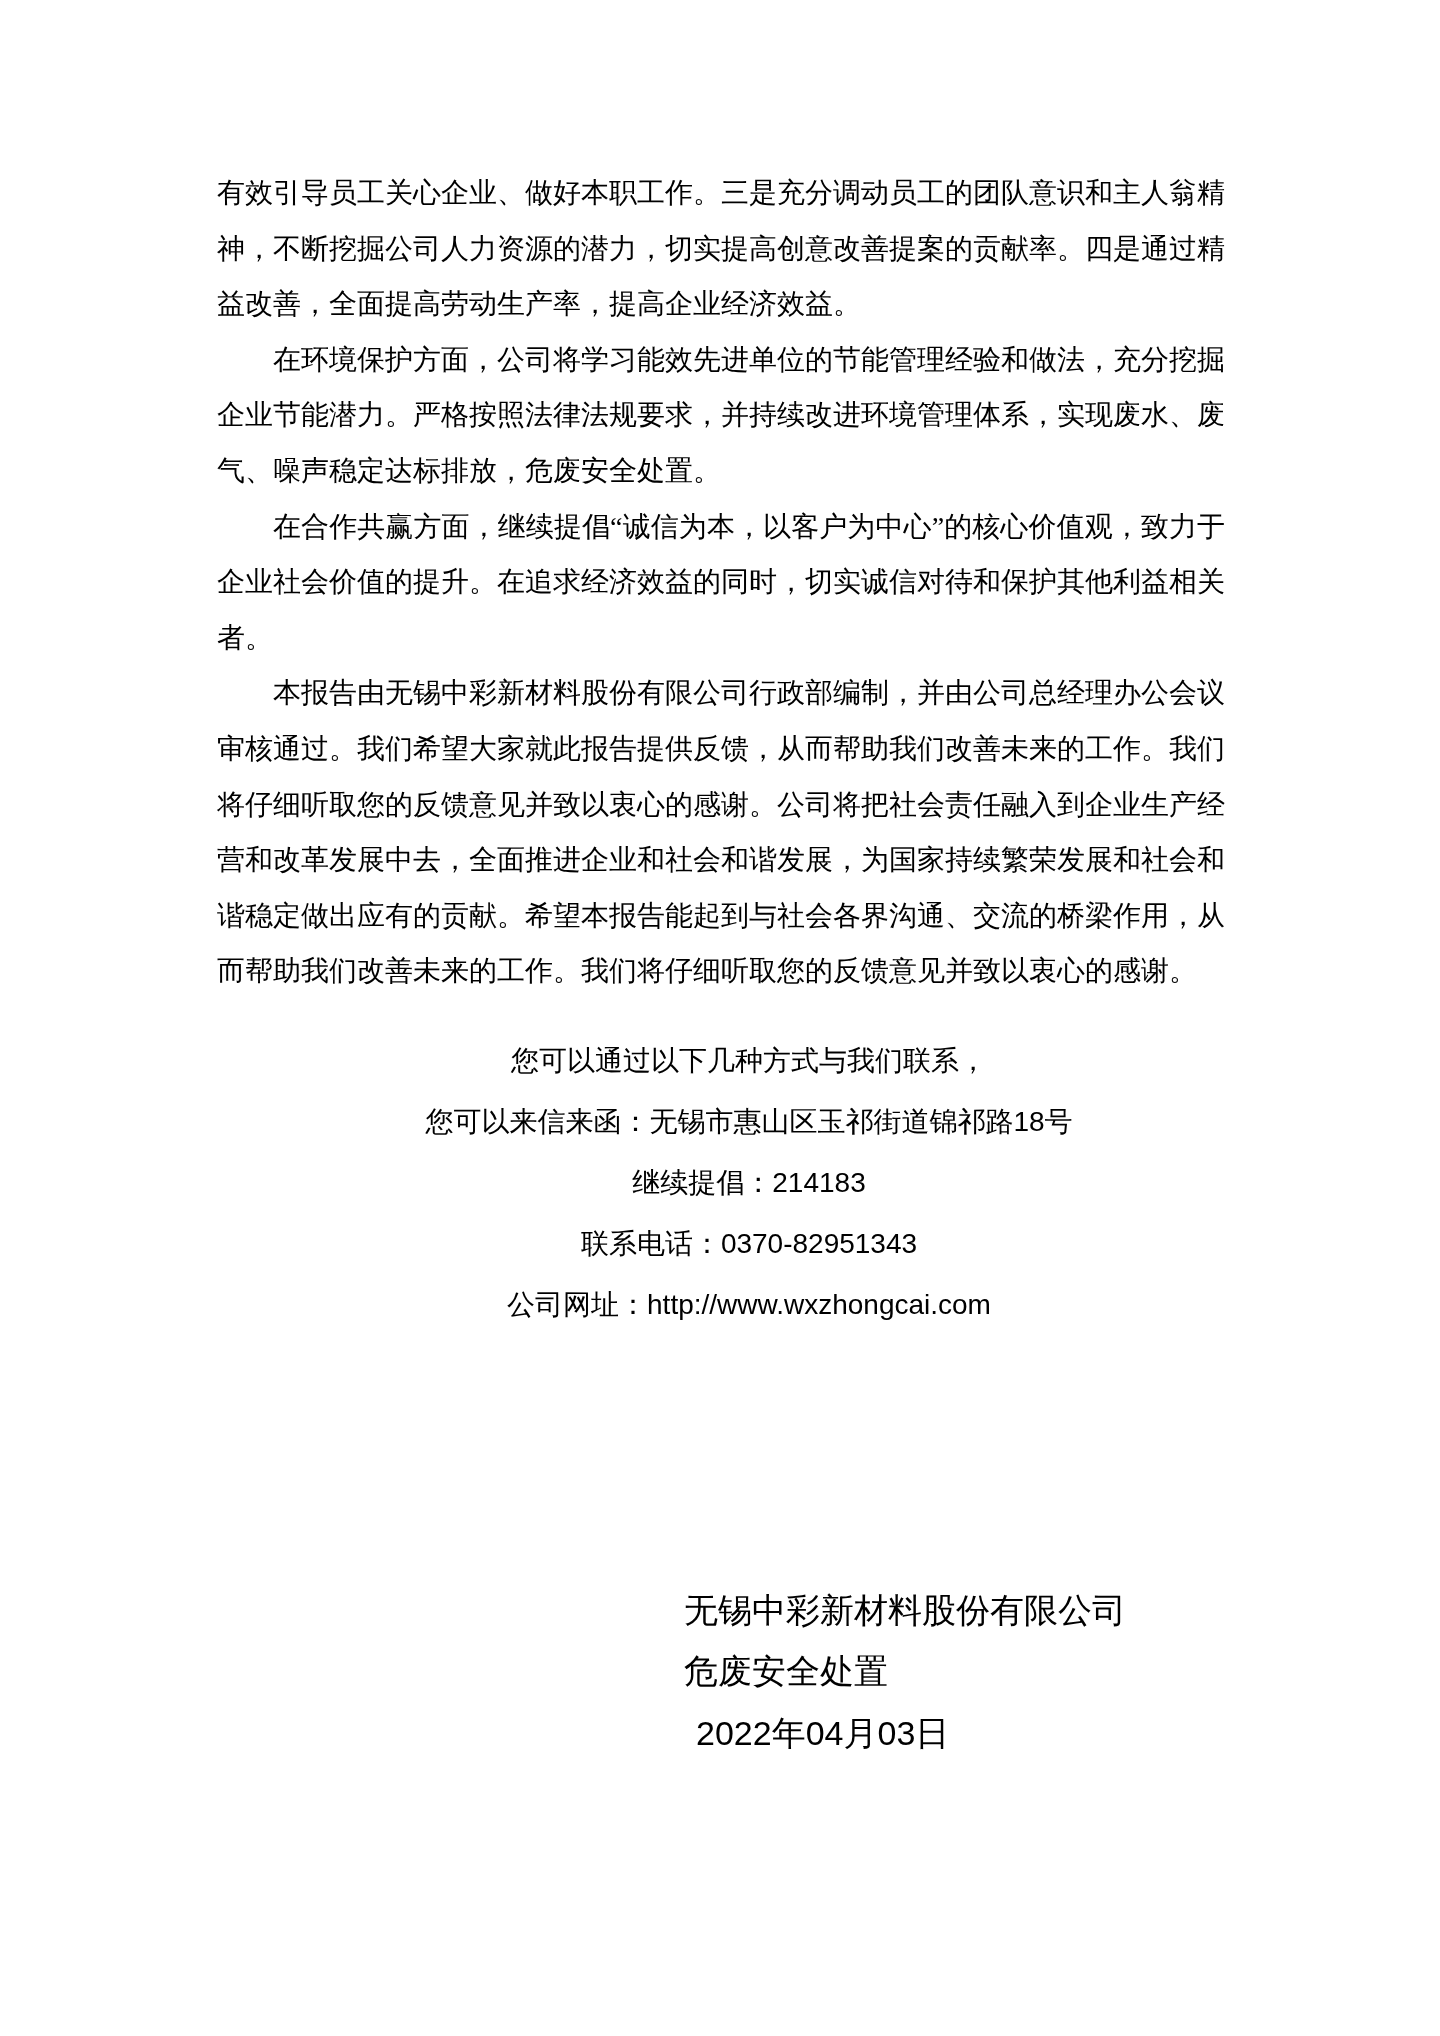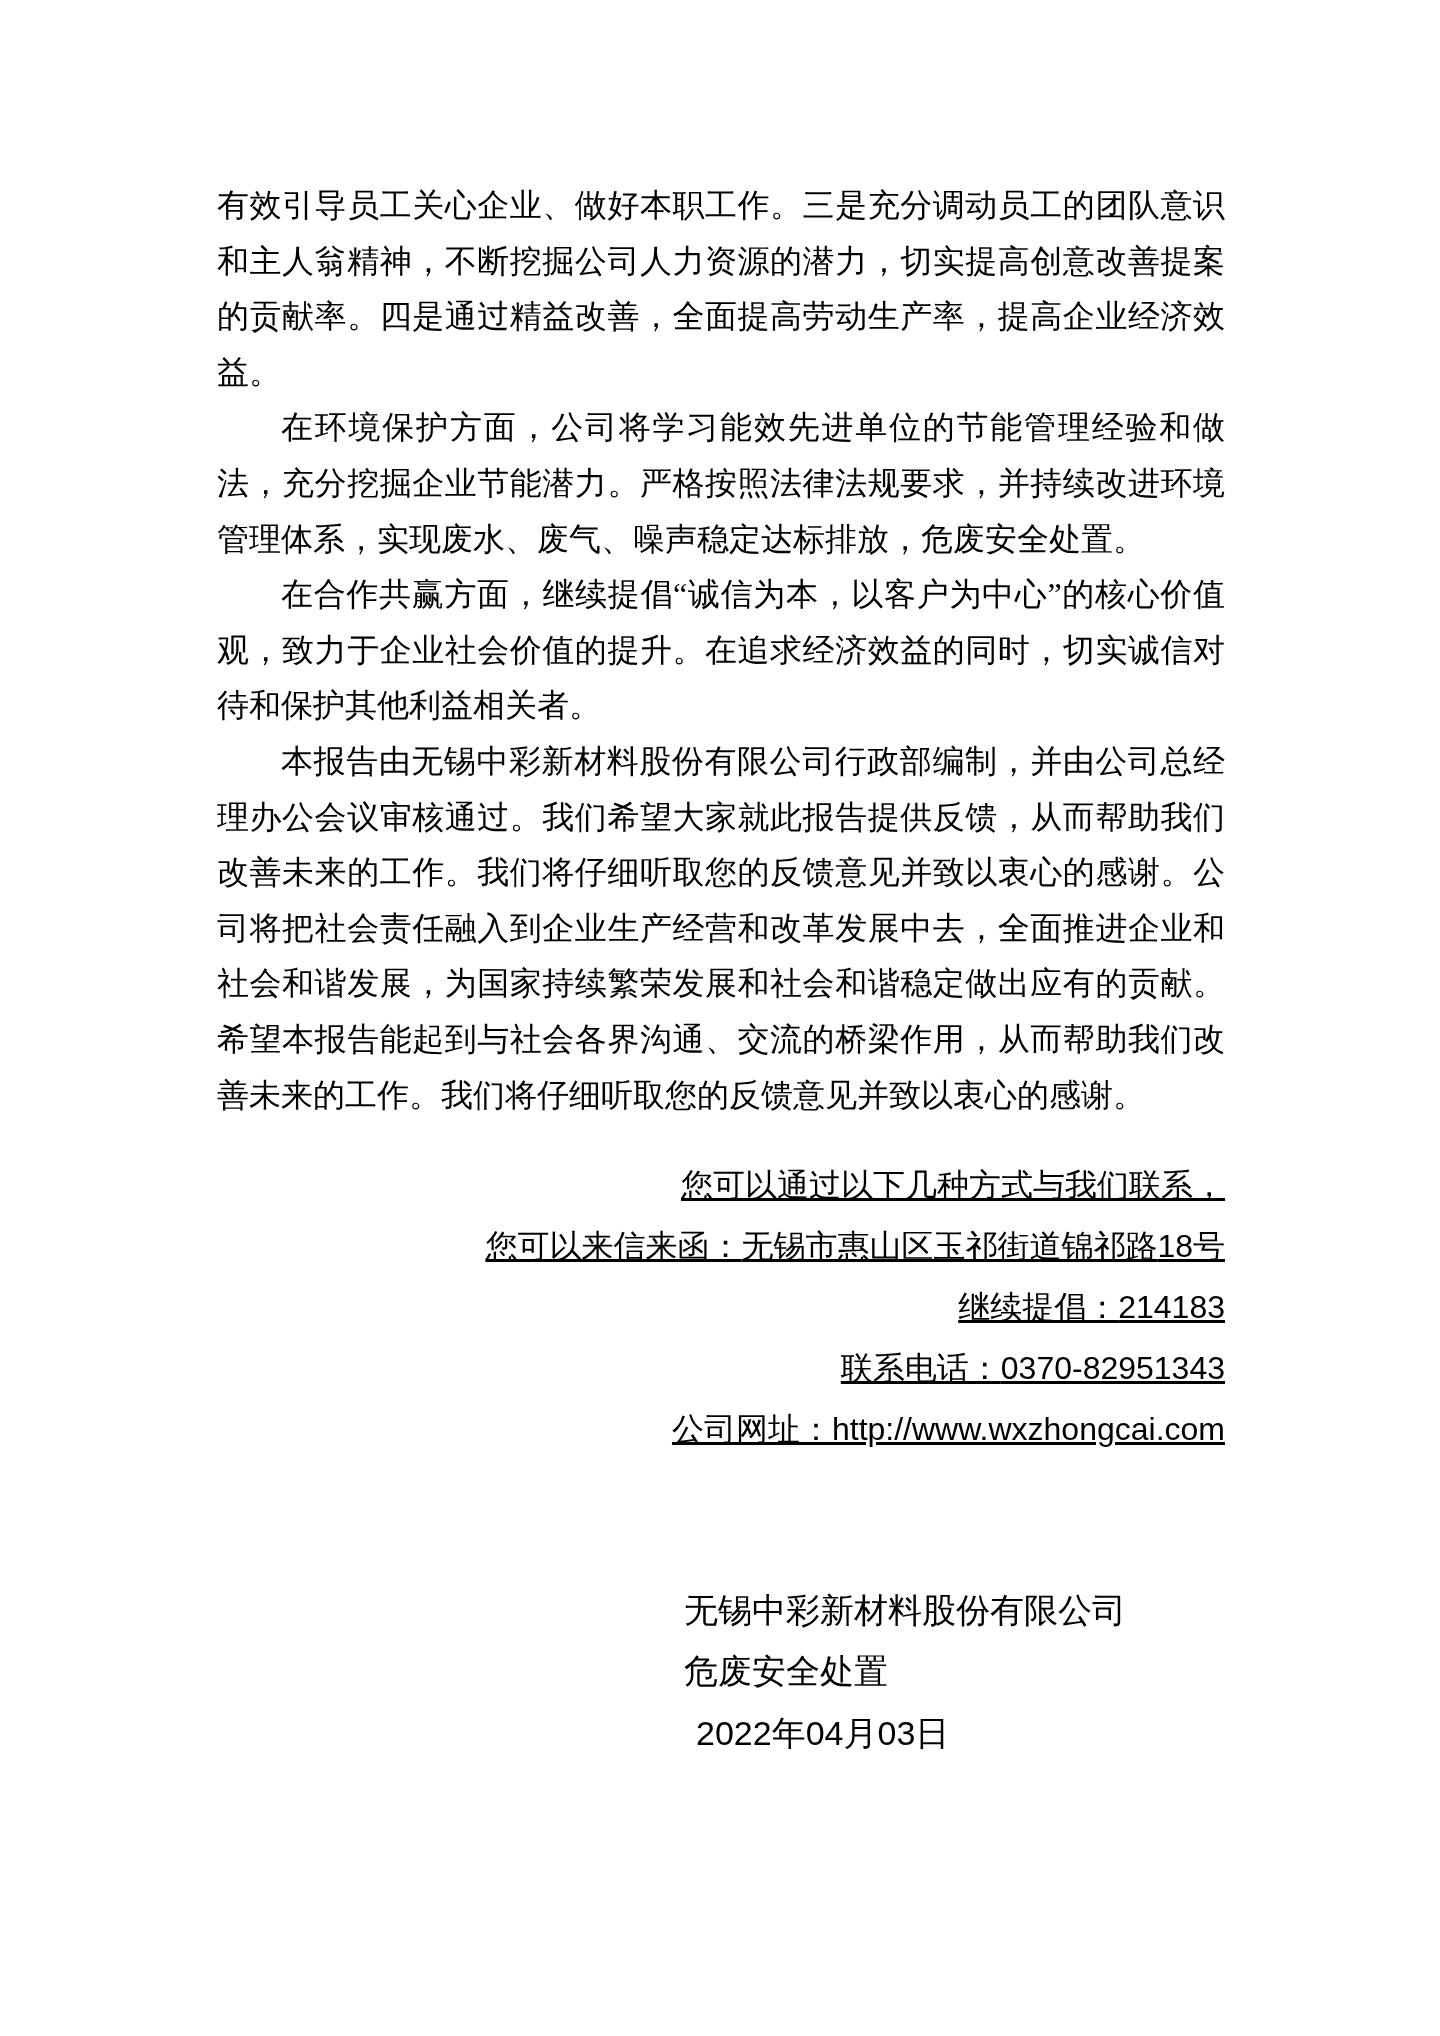--- a/index.html
+++ b/index.html
@@ -8,35 +8,34 @@
     height: 2036px;
     background: #ffffff;
     position: relative;
     color: #000000;
     font-family: "Liberation Serif", "DejaVu Serif", serif;
     overflow: hidden;
   }
   .content {
     position: absolute;
     left: 217px;
-    top: 178px;
+    top: 165px;
     width: 1008px;
-    font-size: 32px;
+    font-size: 28px;
     line-height: 55.6px;
     text-align: justify;
   }
   .content p { margin: 0; }
   p.indent { text-indent: 2em; }
   .contact { margin-top: 34px; }
   .contact p {
     margin: 0 0 5px 0;
     text-indent: 2em;
-    text-align: right;
+    text-align: center;
     line-height: 56px;
-    text-decoration: underline;
   }
   .num { font-family: "Liberation Sans", "DejaVu Sans", sans-serif; }
   .signature {
     position: absolute;
     left: 684px;
     top: 1583px;
     font-size: 34px;
     line-height: 56px;
     text-align: left;
   }

